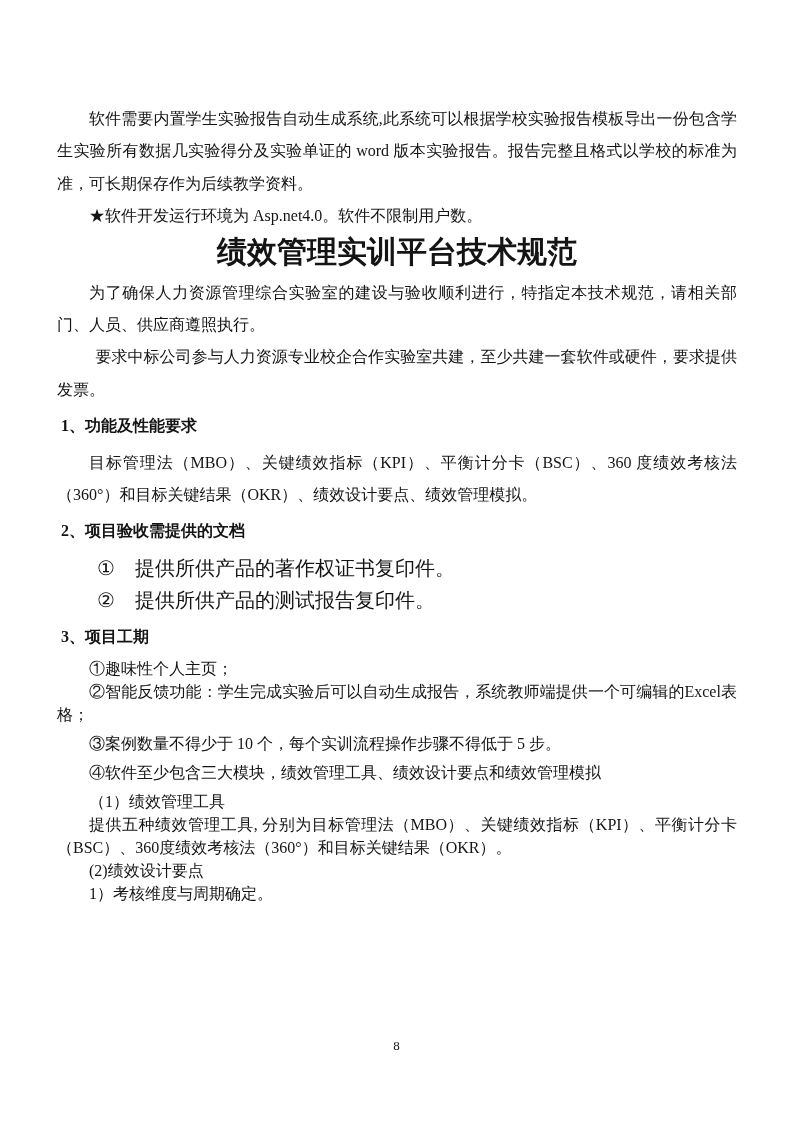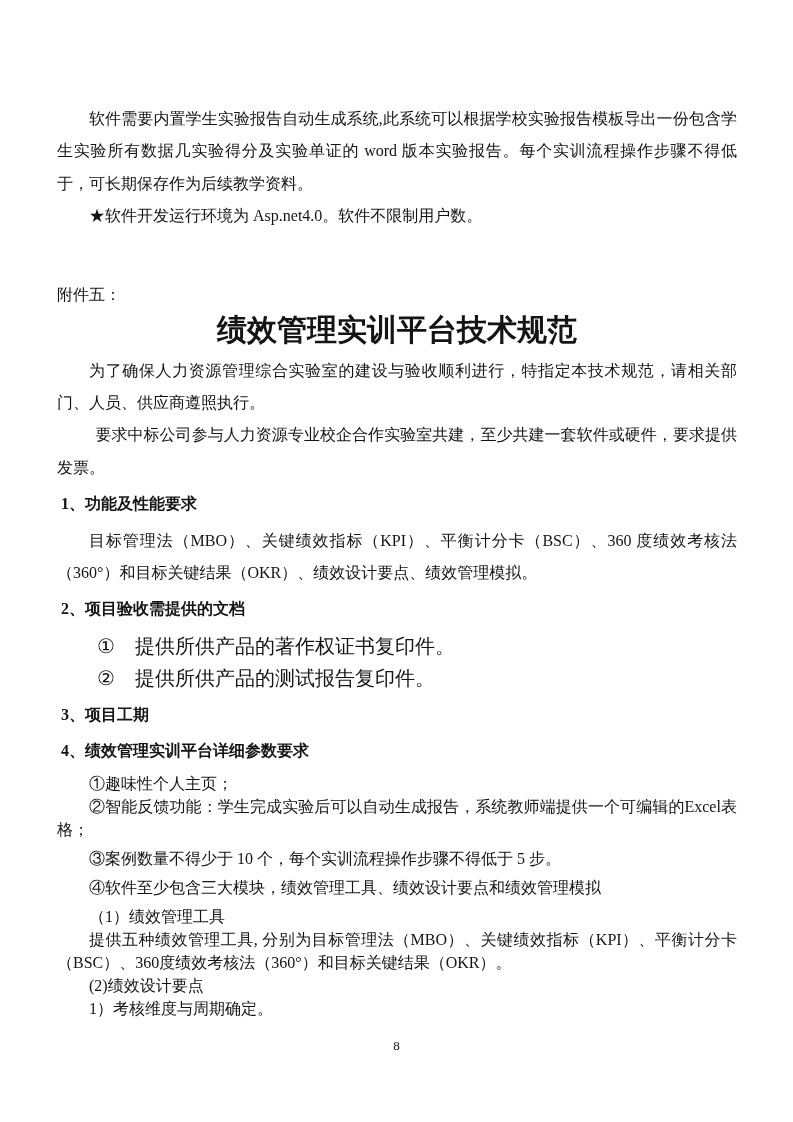--- a/index.html
+++ b/index.html
@@ -75,25 +75,24 @@
     font-size: 13px;
     color: #141414;
   }
 </style>
 </head>
 <body>
 
 <div class="page">
   <div class="content">
 
-    <p class="body-text indent-2">软件需要内置学生实验报告自动生成系统,此系统可以根据学校实验报告模板导出一份包含学生实验所有数据几实验得分及实验单证的 word 版本实验报告。每个实训流程操作步骤不得低于，可长期保存作为后续教学资料。</p>
+    <p class="body-text indent-2">软件需要内置学生实验报告自动生成系统,此系统可以根据学校实验报告模板导出一份包含学生实验所有数据几实验得分及实验单证的 word 版本实验报告。报告完整且格式以学校的标准为准，可长期保存作为后续教学资料。</p>
 
     <p class="body-text indent-2">★软件开发运行环境为 Asp.net4.0。软件不限制用户数。</p>
 
-    <p class="attachment-label">附件五：</p>
 
     <h1 class="doc-title">绩效管理实训平台技术规范</h1>
 
     <p class="body-text indent-2 para-after-title">为了确保人力资源管理综合实验室的建设与验收顺利进行，特指定本技术规范，请相关部门、人员、供应商遵照执行。</p>
 
     <p class="body-text indent-25">要求中标公司参与人力资源专业校企合作实验室共建，至少共建一套软件或硬件，要求提供发票。</p>
 
     <h2 class="sec-heading">1、功能及性能要求</h2>
 
     <p class="body-text indent-2">目标管理法（MBO）、关键绩效指标（KPI）、平衡计分卡（BSC）、360 度绩效考核法（360°）和目标关键结果（OKR）、绩效设计要点、绩效管理模拟。</p>
@@ -105,21 +104,20 @@
         <span class="circ-num">①</span><span>提供所供产品的著作权证书复印件。</span>
       </li>
       <li>
         <span class="circ-num">②</span><span>提供所供产品的测试报告复印件。</span>
       </li>
     </ul>
 
     <h2 class="sec-heading">3、项目工期</h2>
 
 
-    <h2 class="sec-heading">4、绩效管理实训平台详细参数要求</h2>
 
     <div class="sec4-zone">
       <p class="body-text indent-2">①趣味性个人主页；</p>
       <p class="body-text indent-2">②智能反馈功能：学生完成实验后可以自动生成报告，系统教师端提供一个可编辑的Excel表格；</p>
       <p class="body-text indent-2 gap-top">③案例数量不得少于 10 个，每个实训流程操作步骤不得低于 5 步。</p>
       <p class="body-text indent-2 gap-top">④软件至少包含三大模块，绩效管理工具、绩效设计要点和绩效管理模拟</p>
       <p class="body-text indent-2 gap-top">（1）绩效管理工具</p>
       <p class="body-text indent-2">提供五种绩效管理工具, 分别为目标管理法（MBO）、关键绩效指标（KPI）、平衡计分卡（BSC）、360度绩效考核法（360°）和目标关键结果（OKR）。</p>
       <p class="body-text indent-2">(2)绩效设计要点</p>
       <p class="body-text indent-2">1）考核维度与周期确定。</p>

